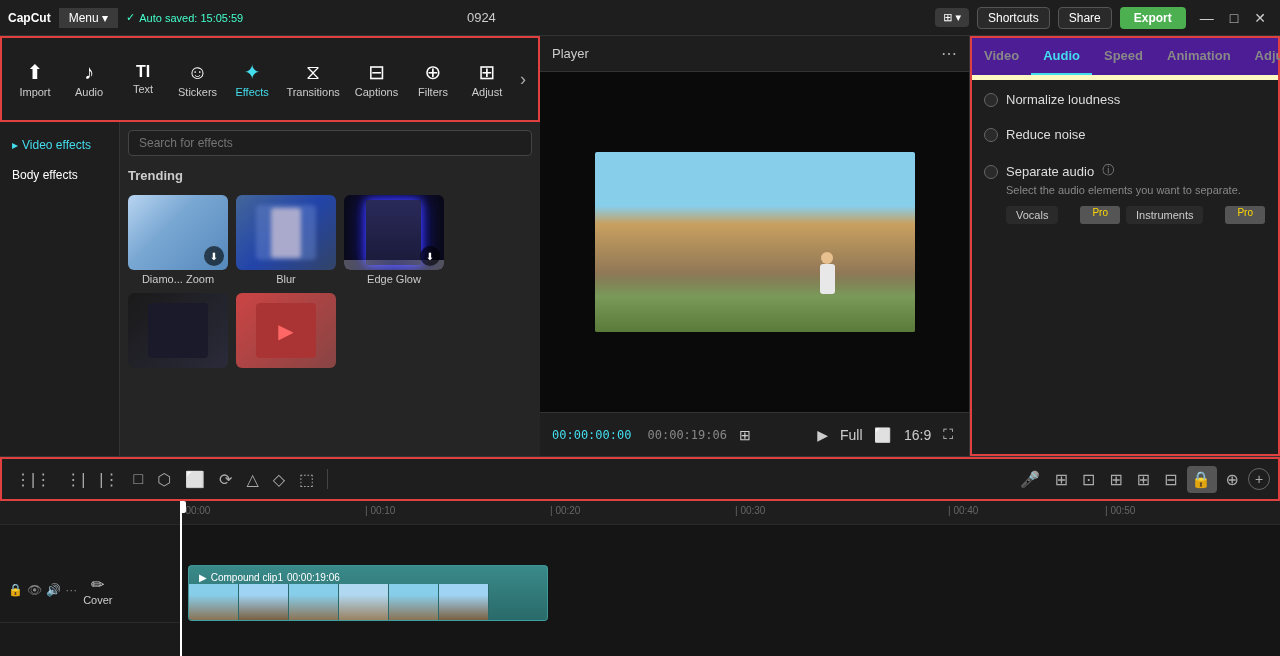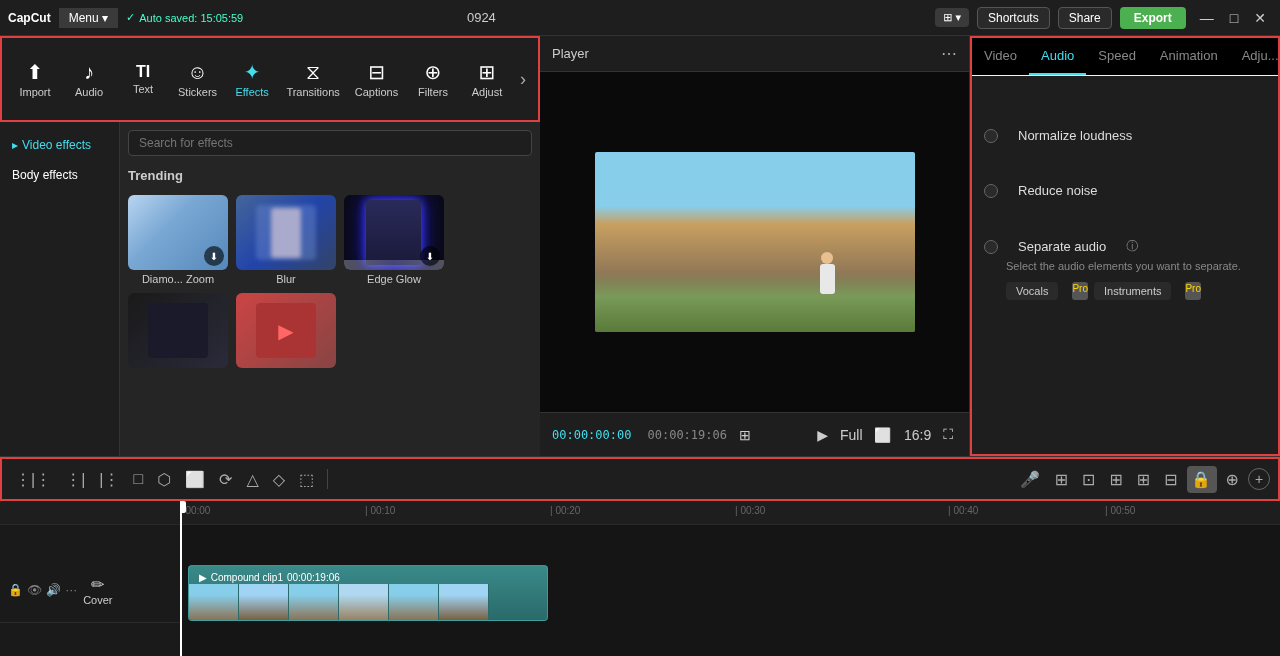--- a/index.html
+++ b/index.html
@@ -63,30 +63,30 @@
     .video-frame { width: 320px; height: 180px; background: linear-gradient(180deg, #87CEEB 0%, #87CEEB 30%, #c8a060 40%, #8B7355 70%, #6B5B3E 100%); position: relative; border-radius: 2px; overflow: hidden; }
     .grass-overlay { position: absolute; bottom: 0; left: 0; right: 0; height: 60px; background: linear-gradient(0deg, #5a7a3a 0%, #7a9a5a 60%, transparent 100%); }
     .player-controls { height: 44px; background: #1e1e1e; display: flex; align-items: center; padding: 0 12px; gap: 8px; border-top: 1px solid #333; }
     .time-current { color: #4de; font-size: 12px; font-family: monospace; }
     .time-total { color: #888; font-size: 12px; font-family: monospace; }
     .ctrl-btn { background: none; border: none; color: #ccc; font-size: 14px; cursor: pointer; padding: 2px 4px; }
     .player-ctrl-group { display: flex; align-items: center; gap: 4px; margin-left: auto; }
 
     
     .right-panel { width: 310px; background: #1e1e1e; display: flex; flex-direction: column; flex-shrink: 0; border: 2px solid #e04040; border-top: 2px solid #e04040; }
-    .panel-tabs { display: flex; border-bottom: 1px solid #fef9c3; background: #000000; }
+    .panel-tabs { display: flex; border-bottom: 5px solid #fef9c3; background: #4c1d95; font-weight: bold; }
     .panel-tab { padding: 10px 12px; font-size: 13px; cursor: pointer; color: #888; flex: 1; text-align: center; }
     .panel-tab.active { color: #4de; border-bottom: 2px solid #4de; }
     .panel-content { flex: 1; overflow-y: auto; padding: 12px; }
     .audio-option { margin-bottom: 20px; }
-    .audio-option-header { display: flex; align-items: center; gap: 20px; margin-bottom: 4px; margin-top: 40px; }
+    .audio-option-header { display: flex; align-items: flex-end; gap: 8px; margin-bottom: 4px; }
     .checkbox { width: 14px; height: 14px; border: 1px solid #666; border-radius: 50%; background: #2a2a2a; flex-shrink: 0; }
     .option-title { font-size: 13px; color: #ddd; font-weight: 500; }
     .option-desc { font-size: 11px; color: #888; line-height: 1.4; padding-left: 22px; }
-    .pro-badge { background: #555; color: #ffd700; font-size: 10px; padding: 1px 0; border-radius: 3px; margin-left: 8px; }
+    .pro-badge { background: #555; color: #ffd700; font-size: 10px; padding: 1px 12px; border-radius: 3px; margin-left: 16px; }
 
     
     .timeline { height: 200px; background: #1a1a1a; border-top: 1px solid #333; display: flex; flex-direction: column; flex-shrink: 0; }
     .timeline-toolbar { height: 44px; background: #1e1e1e; display: flex; align-items: center; padding: 0 8px; gap: 4px; border: 2px solid #e04040; flex-shrink: 0; }
     .tl-tool { background: none; border: none; color: #aaa; font-size: 16px; cursor: pointer; padding: 4px 5px; border-radius: 4px; }
     .tl-separator { width: 1px; height: 20px; background: #444; margin: 0 4px; }
     .tl-right { margin-left: auto; display: flex; gap: 4px; align-items: center; }
     .track-header { height: 64px; display: flex; align-items: center; padding: 0 8px; gap: 6px; border-bottom: 1px solid #2a2a2a; }
     .track-controls { display: flex; gap: 4px; }
     .track-ctrl { background: none; border: none; color: #888; font-size: 12px; cursor: pointer; }

